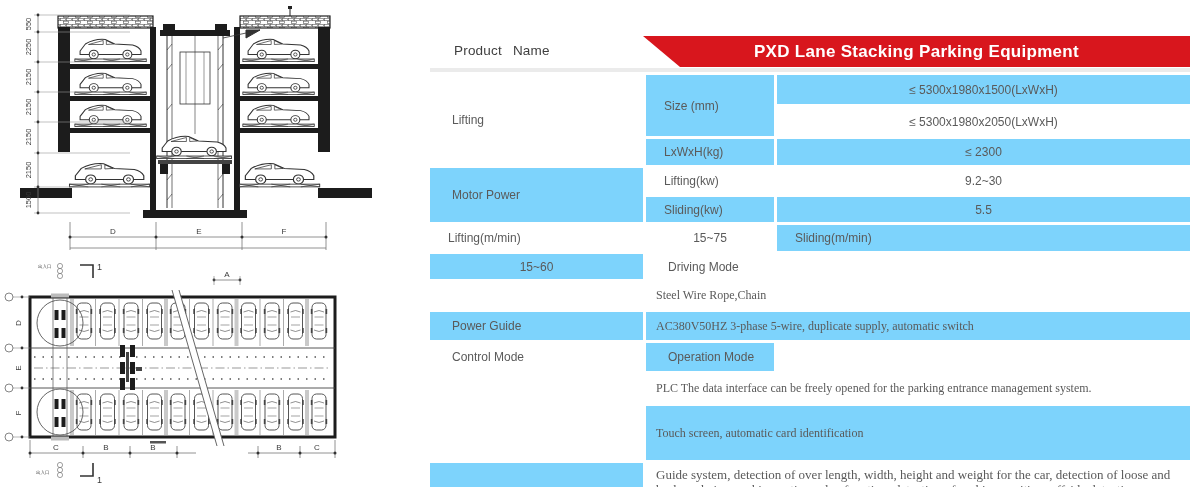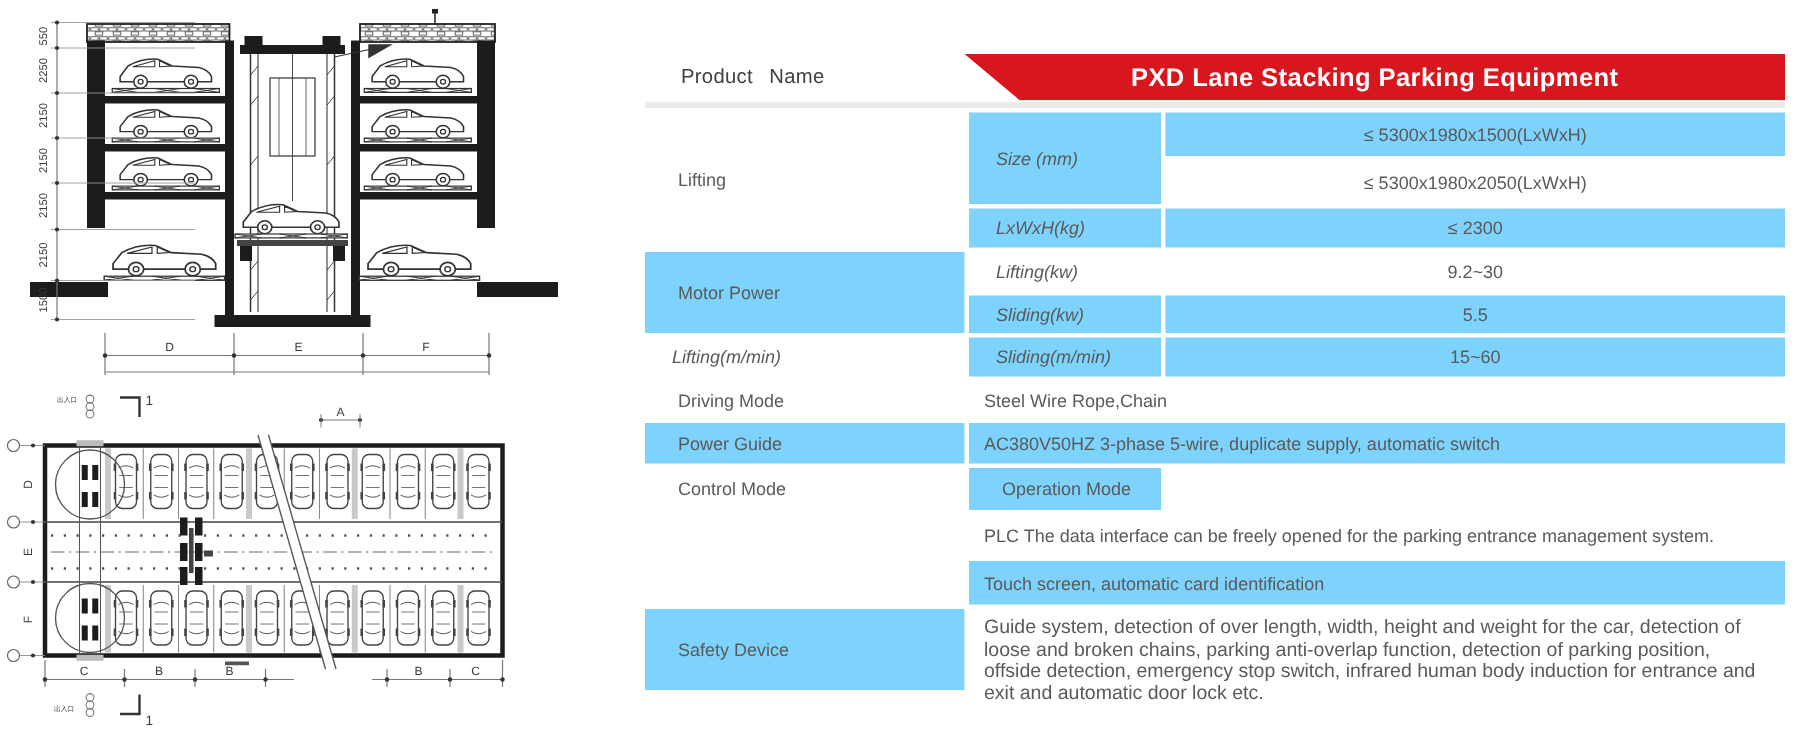--- a/index.html
+++ b/index.html
@@ -23,28 +23,28 @@
             display:flex; align-items:center; justify-content:center; }
   .banner span { color:#fff; font-weight:bold; font-size:17px; letter-spacing:.3px; }
   .spec-divider { height:4px; background:#ebebeb; margin-top:1px; }
 
   .grid { display:grid; margin-top:3px;
           grid-template-columns:213px 128px 1fr;
           grid-template-rows:29px 29px 26px 26px 25px 26px 25px 27px 28px 28px 29px 54px;
           gap:3px; }
   .cell { display:flex; align-items:center; font-size:12px; color:#5a5a5a; }
   .lab { padding-left:22px; }
-  .sub { padding-left:18px;font-style:italic; }
+  .sub { padding-left:18px; }
   .val { justify-content:center; text-align:center; }
   .valL { padding-left:10px; }
   .gray { background:#7dd3fc; }
   .white { background:#ffffff; }
   .span2 { grid-row:span 2; }
   .span3 { grid-row:span 3; }
-  .merge { grid-column:2 / span 2; }
+  .merge { grid-column:2 / span 2;font-family:Liberation Serif, serif; }
   .multiline { align-items:flex-start; padding-top:5px; line-height:14.5px; font-size:13px; padding-right:14px; }
 </style>
 </head>
 <body>
 
 <div class="page">
 
   <div class="drawings">
 
     <svg class="elev" width="430" height="252" viewBox="0 0 430 252">
@@ -410,20 +410,21 @@
       <div class="cell sub gray">LxWxH(kg)</div>
       <div class="cell val gray">≤ 2300</div>
 
       <div class="cell lab gray span2">Motor Power</div>
       <div class="cell sub white">Lifting(kw)</div>
       <div class="cell val white">9.2~30</div>
       <div class="cell sub gray">Sliding(kw)</div>
       <div class="cell val gray">5.5</div>
 
       <div class="cell sub white">Lifting(m/min)</div>
+      <div class="cell val white">15~75</div>
       <div class="cell sub gray">Sliding(m/min)</div>
       <div class="cell val gray">15~60</div>
 
       <div class="cell lab white">Driving Mode</div>
       <div class="cell valL white merge">Steel Wire Rope,Chain</div>
 
       <div class="cell lab gray">Power Guide</div>
       <div class="cell valL gray merge">AC380V50HZ 3-phase 5-wire, duplicate supply, automatic switch</div>
 
       <div class="cell lab white">Control Mode</div>

